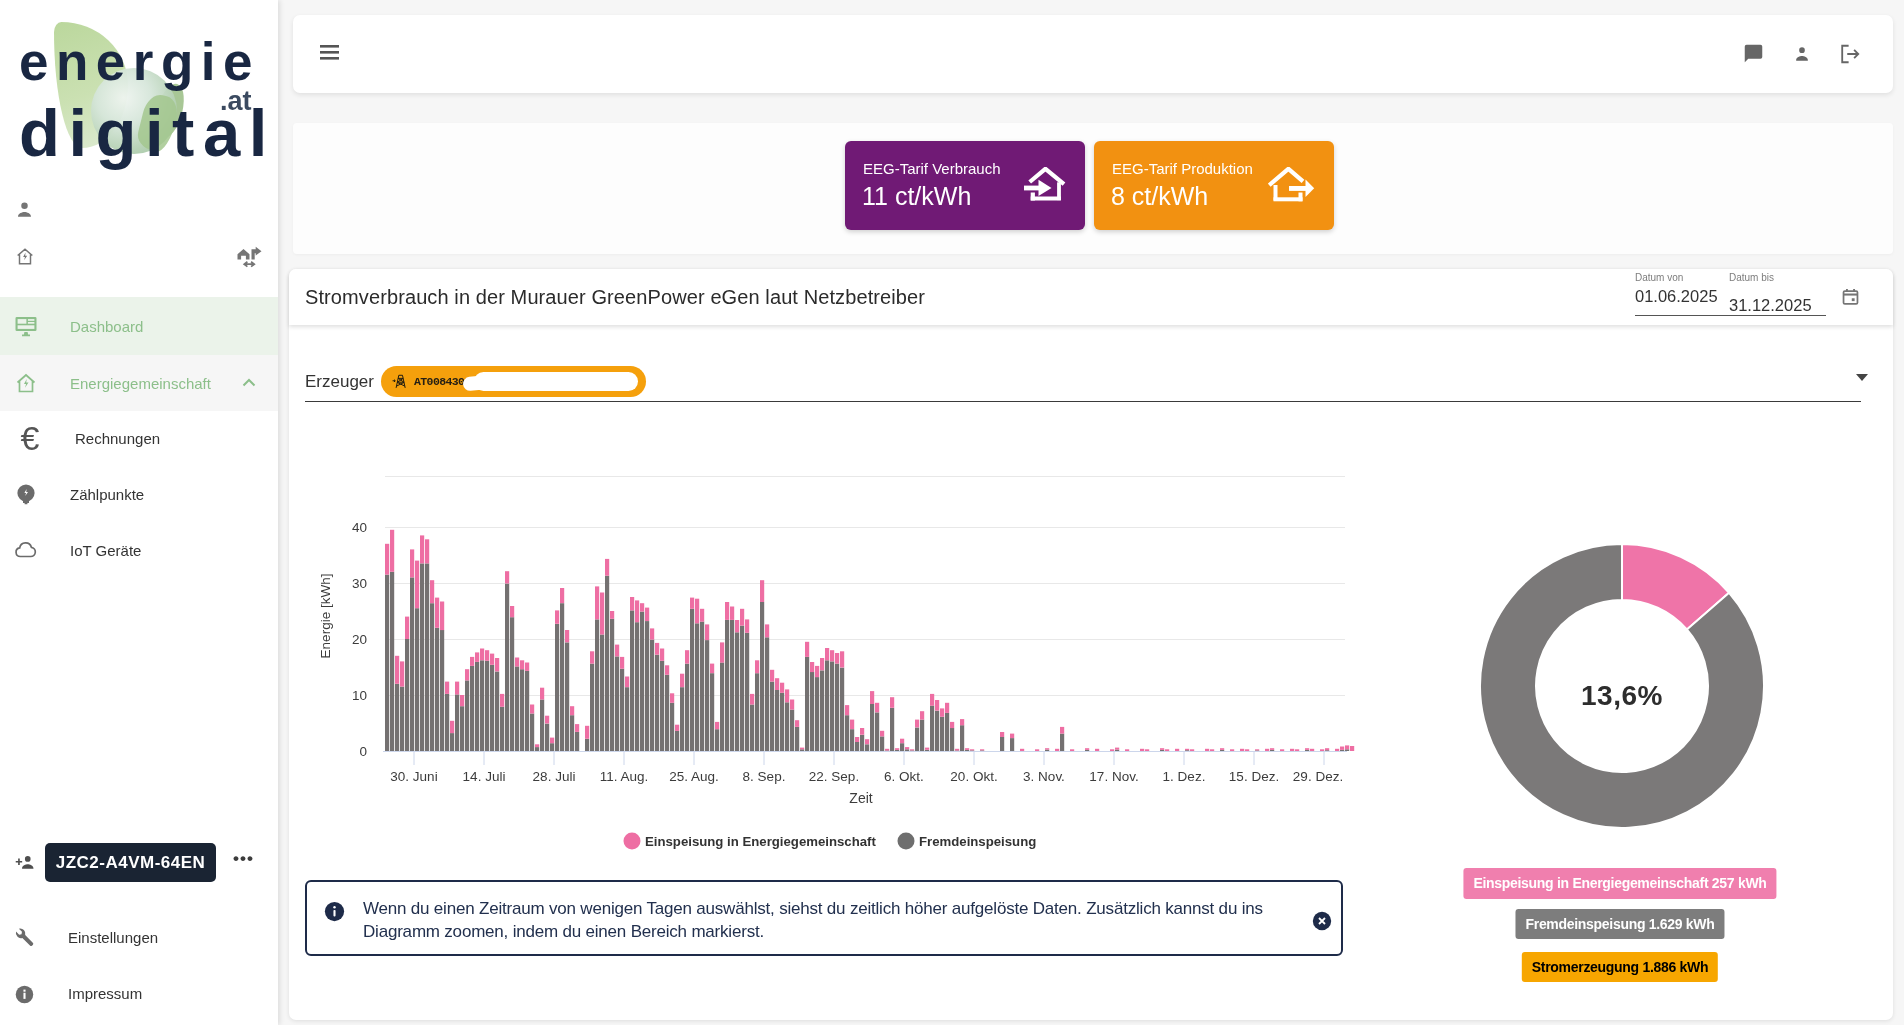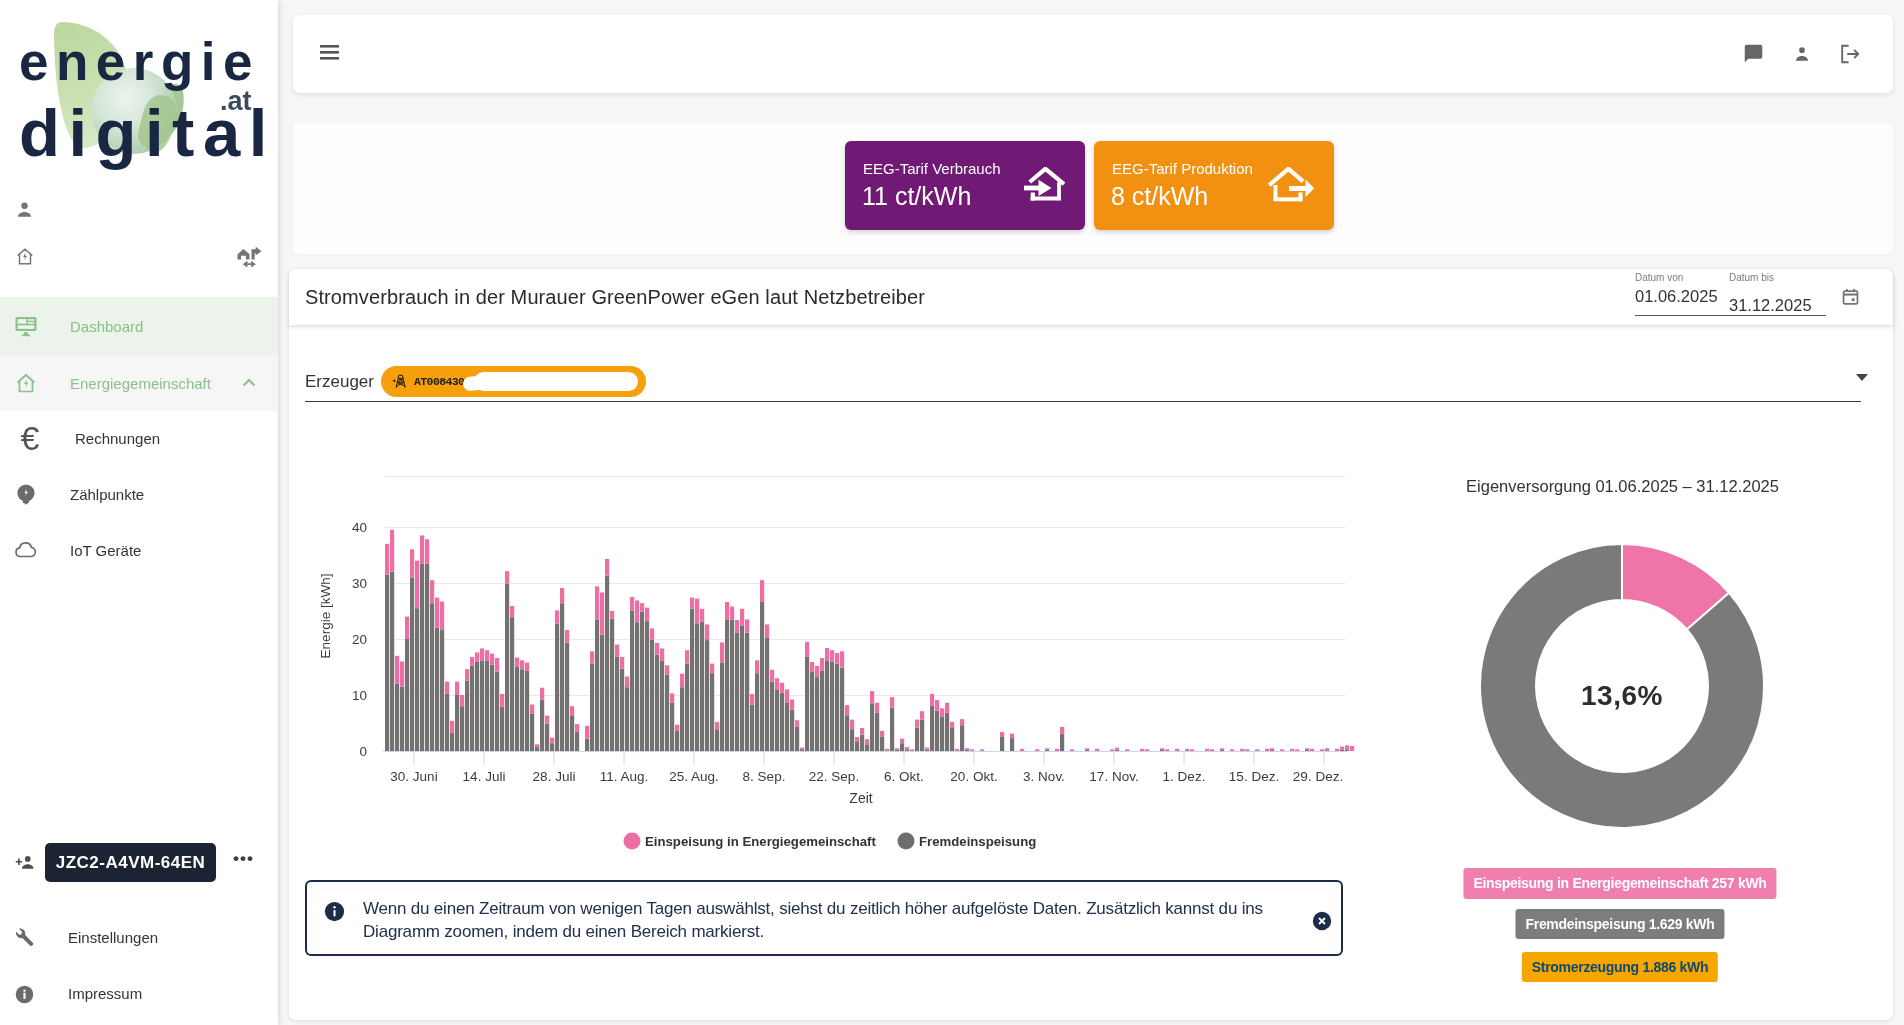--- a/index.html
+++ b/index.html
@@ -559,29 +559,28 @@
         <text x="934" y="321">15. Dez.</text>
         <text x="998" y="321">29. Dez.</text>
       </g>
   <text x="541" y="343" font-family="Liberation Sans, sans-serif" font-size="14" fill="#3c3c3c" text-anchor="middle">Zeit</text>
   <circle cx="312" cy="381" r="8.5" fill="#ee6ea3"></circle>
   <text x="325" y="386" font-family="Liberation Sans, sans-serif" font-size="13.2" font-weight="bold" fill="#333">Einspeisung in Energiegemeinschaft</text>
   <circle cx="586" cy="381" r="8.5" fill="#6e6e6e"></circle>
   <text x="599" y="386" font-family="Liberation Sans, sans-serif" font-size="13.2" font-weight="bold" fill="#333">Fremdeinspeisung</text>
 </svg>
 
-<div class="donut-title">Eigenversorgung 01.06.2025 – 31.12.2025</div>
 <svg class="abs" style="left:1460px;top:525px" width="330" height="330" viewBox="0 0 330 330">
   <path d="M 162.00 19.00 A 142 142 0 0 1 269.10 67.76 L 226.87 104.53 A 86 86 0 0 0 162.00 75.00 Z" fill="#ef74a8" stroke="#fff" stroke-width="2"></path>
   <path d="M 269.10 67.76 A 142 142 0 1 1 162.00 19.00 L 162.00 75.00 A 86 86 0 1 0 226.87 104.53 Z" fill="#7b7979" stroke="#fff" stroke-width="2"></path>
 </svg>
 <div class="donut-pct">13,6%</div>
 <div class="bdg" style="left:1620px;top:868px;height:31px;line-height:31px;background:#f07fae;">Einspeisung in Energiegemeinschaft 257 kWh</div>
 <div class="bdg" style="left:1620px;top:909px;height:30px;line-height:30px;background:#7d7d7d;">Fremdeinspeisung 1.629 kWh</div>
-<div class="bdg" style="left:1620px;top:952px;height:30px;line-height:30px;background:#f7a600;color:#0c4a6e;">Stromerzeugung 1.886 kWh</div>
+<div class="bdg" style="left:1620px;top:952px;height:30px;line-height:30px;background:#f7a600;color:#000000;">Stromerzeugung 1.886 kWh</div>
 <div class="alert">
   <svg class="abs" style="left:17px;top:19px" width="21" height="21" viewBox="0 0 24 24" fill="#1e2b49">
         <circle cx="12" cy="12" r="11"></circle>
         <rect x="10.8" y="10.2" width="2.4" height="7.4" fill="#fff" rx="1"></rect>
         <circle cx="12" cy="7.2" r="1.4" fill="#fff"></circle>
       </svg>
   <div class="txt">Wenn du einen Zeitraum von wenigen Tagen auswählst, siehst du zeitlich höher aufgelöste Daten. Zusätzlich kannst du ins<br>Diagramm zoomen, indem du einen Bereich markierst.</div>
   <svg class="abs" style="left:1005px;top:29px" width="20" height="20" viewBox="0 0 24 24" fill="#1e2b49">
         <circle cx="12" cy="12" r="11"></circle>
         <path d="M8.4 8.4 15.6 15.6 M15.6 8.4 8.4 15.6" stroke="#fff" stroke-width="2.2"></path>

